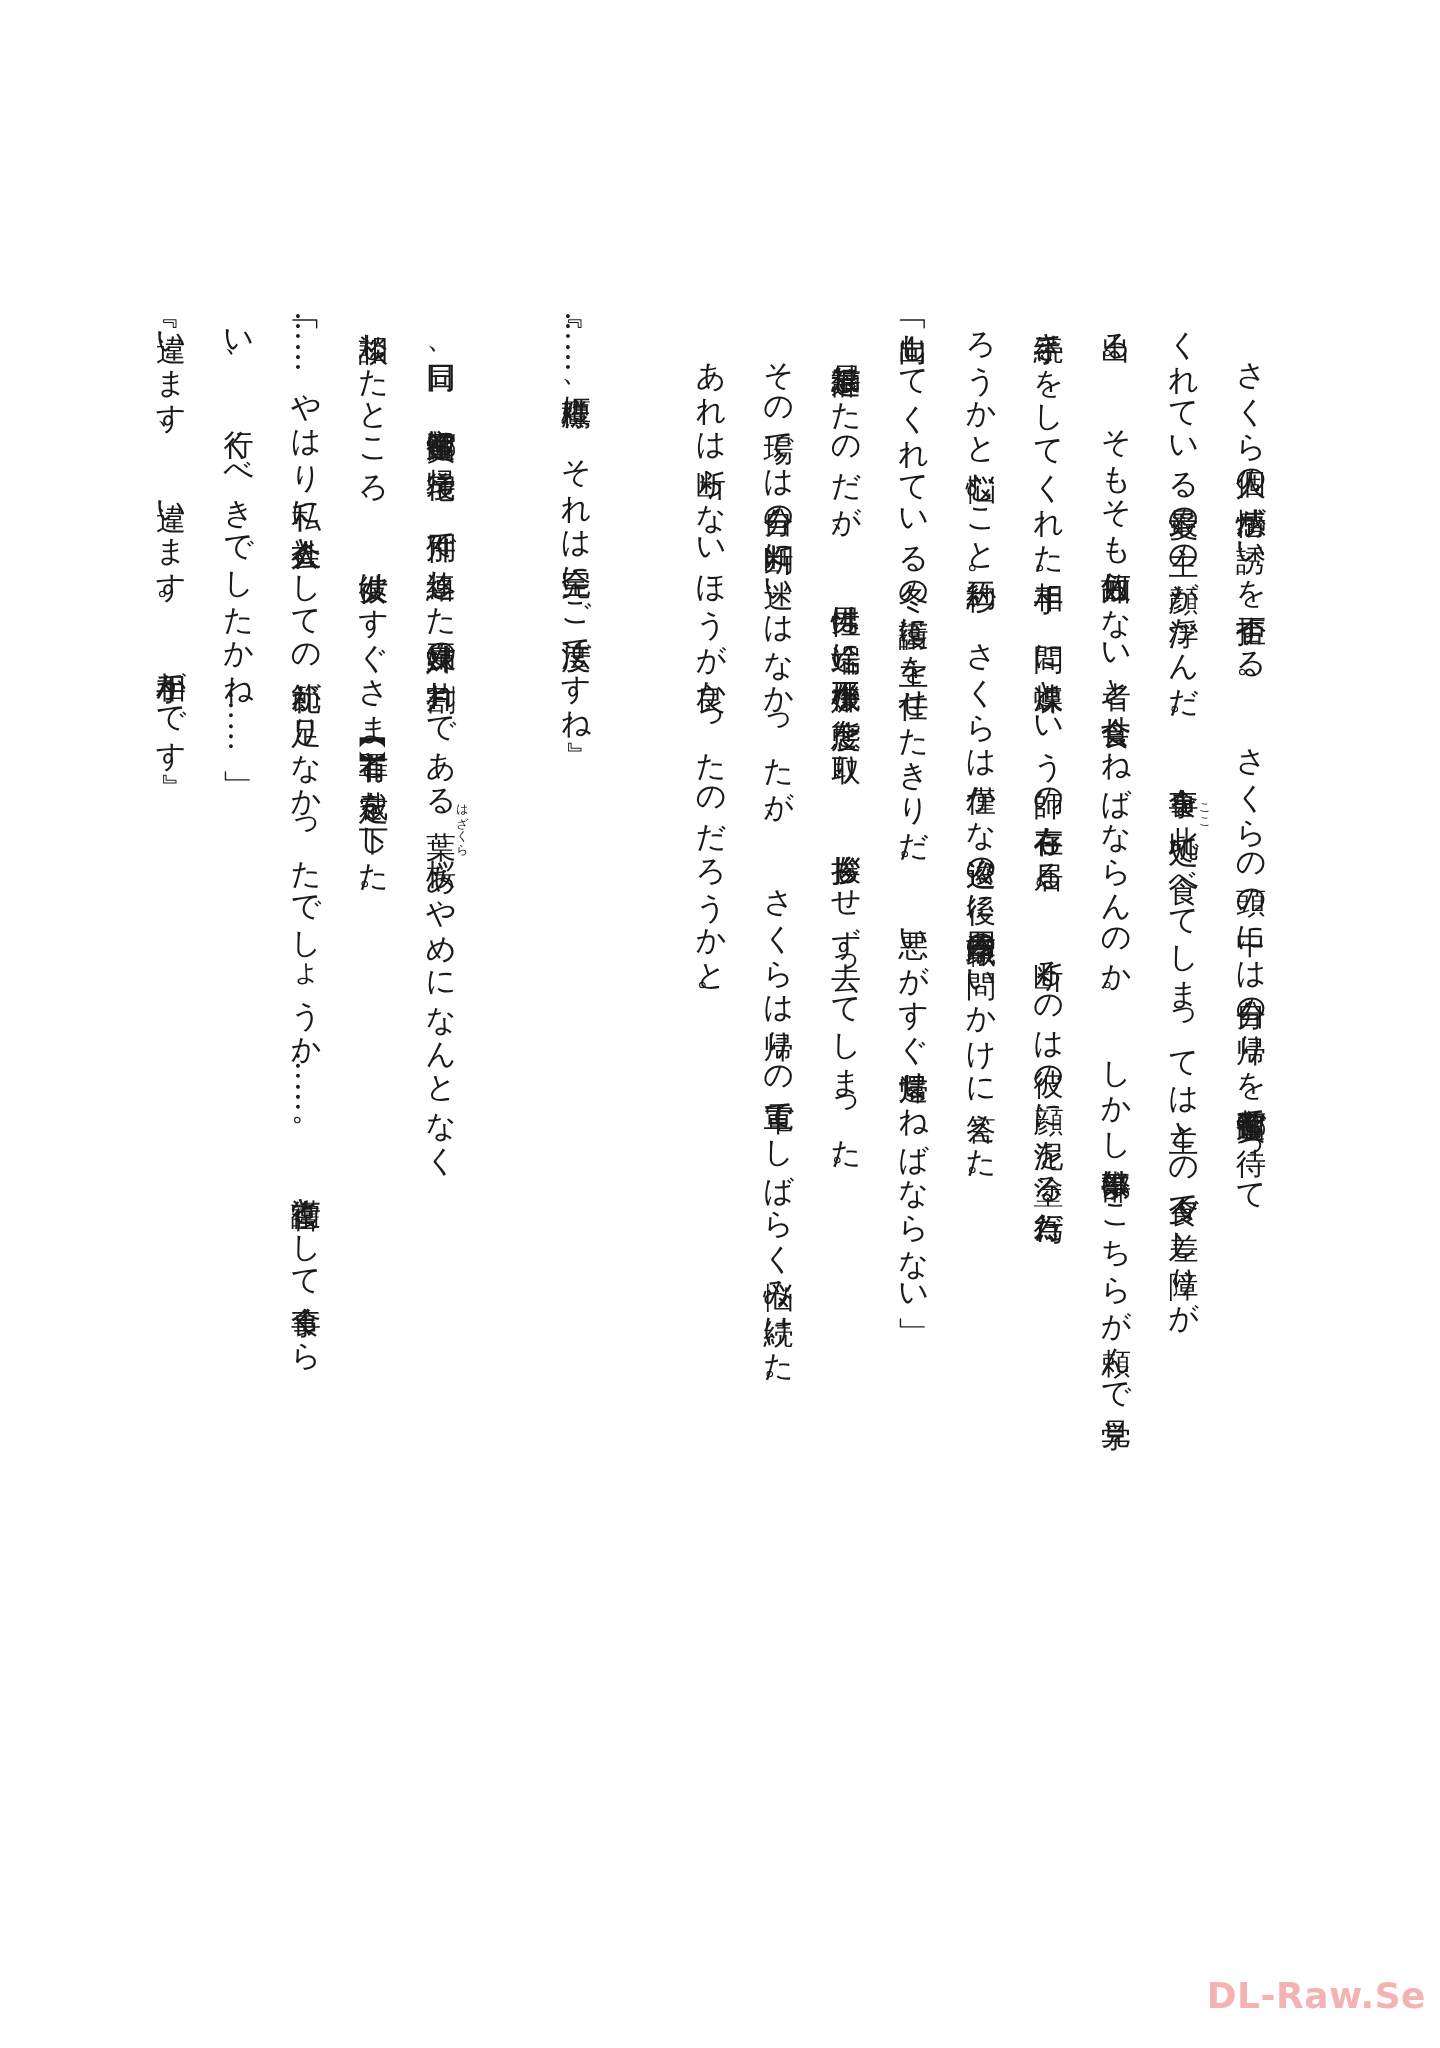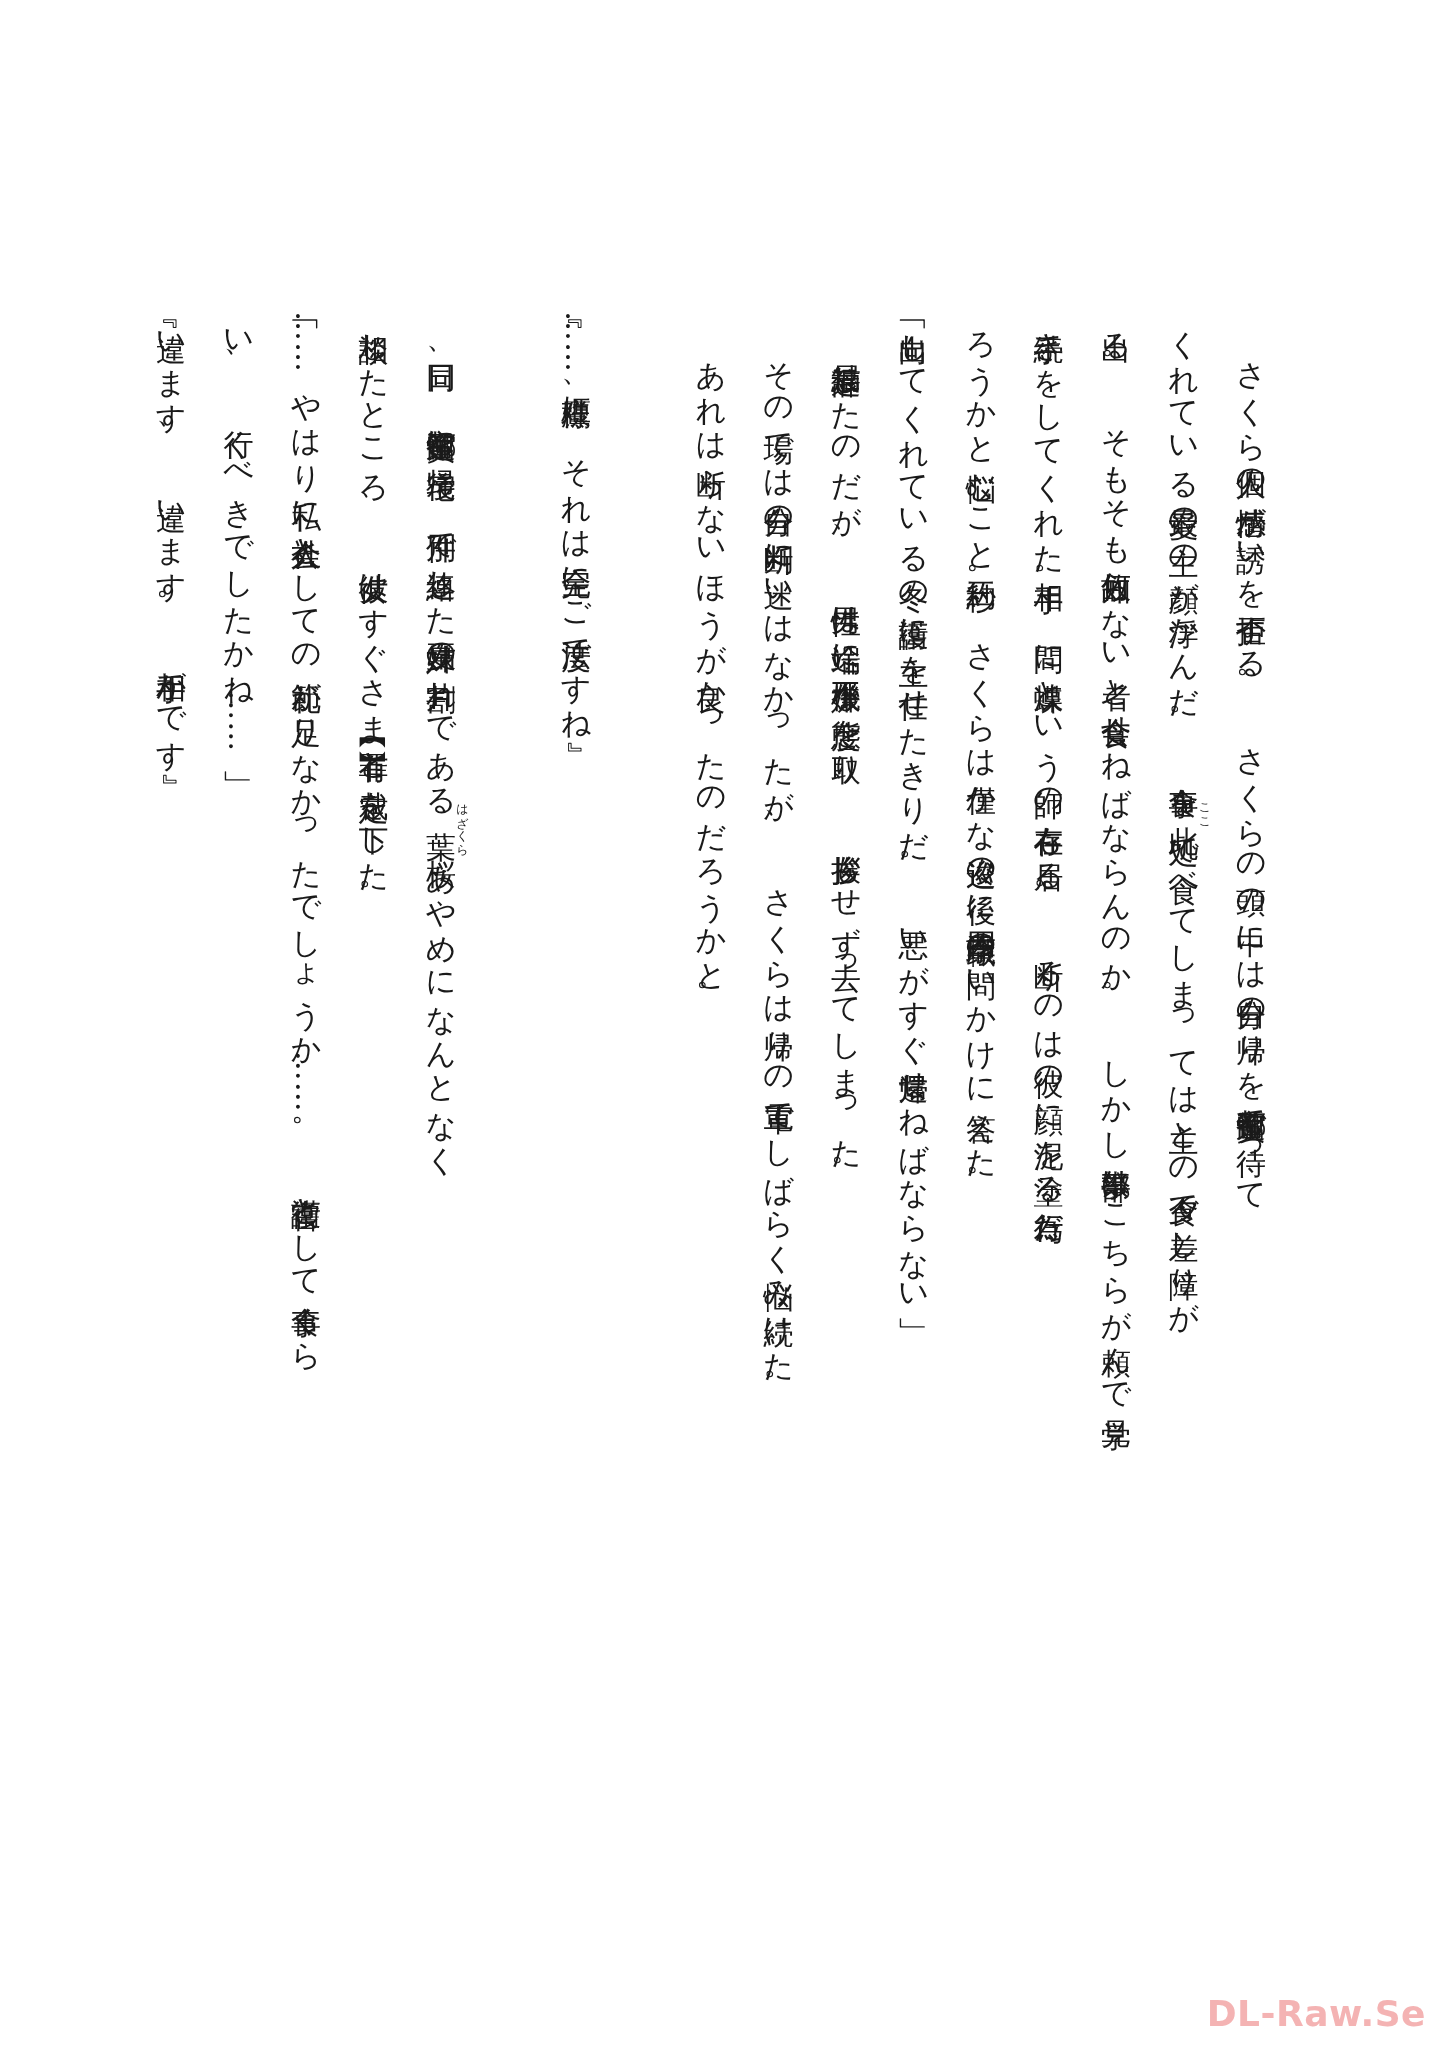--- a/index.html
+++ b/index.html
@@ -39,21 +39,21 @@
     font-feature-settings: "vert" 1;
   }
   .line.blank { }
   ruby rt {
     font-size: 12px;
     letter-spacing: 0;
   }
   .watermark {
     position: absolute;
     right: 14px;
-    bottom: 14px;
+    bottom: 32px;
     font-family: "DejaVu Sans", "Liberation Sans", sans-serif;
     font-weight: bold;
     font-size: 36px;
     color: #f4b3b3;
     letter-spacing: 0.5px;
   }
 </style>
 </head>
 <body>
 

